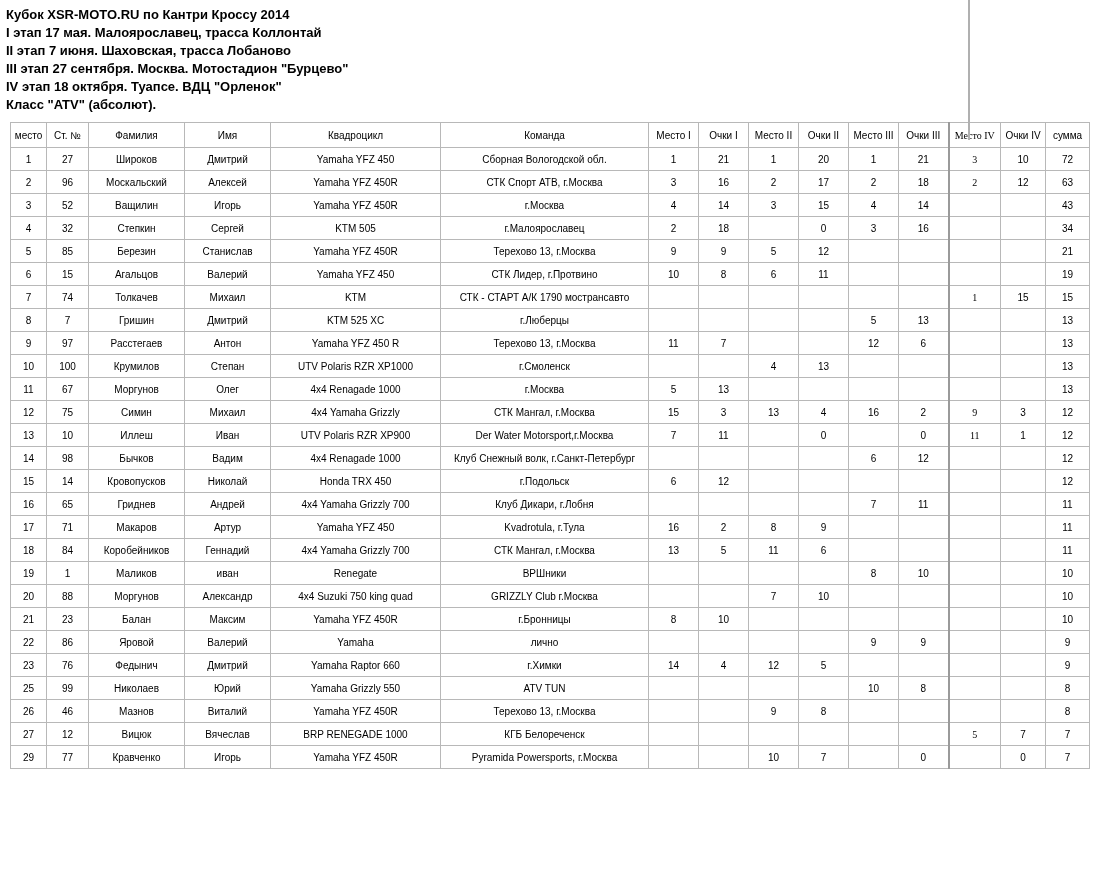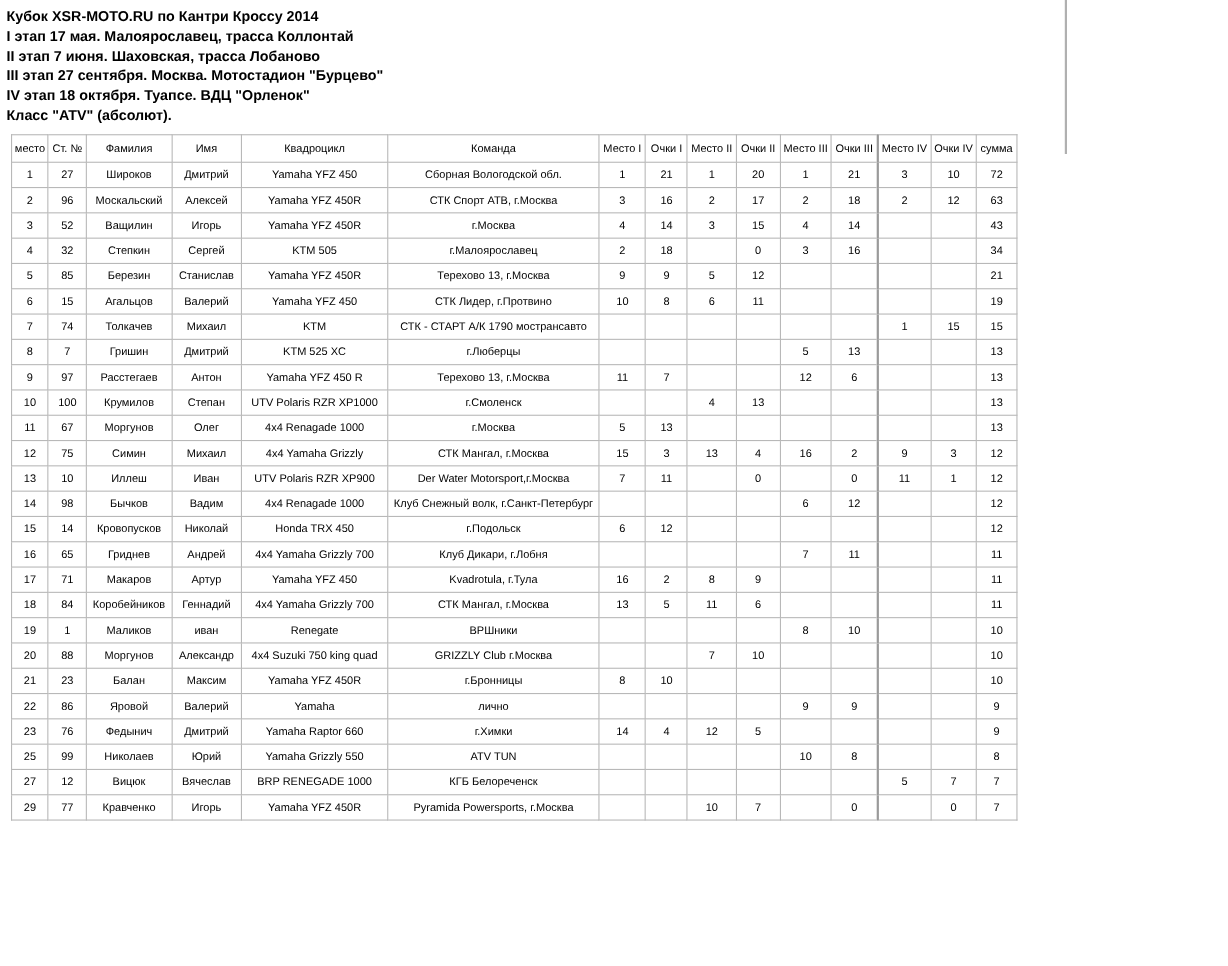--- a/index.html
+++ b/index.html
@@ -9,21 +9,21 @@
   }
   body {
     width: 1116px;
     height: 878px;
     font-family: "Liberation Sans", sans-serif;
     color: #000000;
     overflow: hidden;
   }
   .page {
     position: relative;
-    width: 925px;
+    width: 1116px;
     height: 878px;
   }
   .heading {
     padding: 6px 0 0 6px;
   }
   .heading .line {
     font-size: 13px;
     font-weight: bold;
     line-height: 18px;
     white-space: nowrap;
@@ -62,20 +62,21 @@
   col.c-o2      { width: 50px; }
   col.c-m3      { width: 50px; }
   col.c-o3      { width: 50px; }
   col.c-m4      { width: 52px; }
   col.c-o4      { width: 45px; }
   col.c-sum     { width: 44px; }
 
   
   .sep-left {
     border-left: 2px solid #9a9a9a !important;
+    font-family: Liberation Serif, serif;
   }
   .vline {
     position: absolute;
     top: 0;
     left: 968px;
     width: 2px;
     height: 140px;
     background: #b0b0b0;
   }
 </style>
@@ -535,20 +536,37 @@
           <td></td>
           <td></td>
           <td></td>
           <td>10</td>
           <td>8</td>
           <td class="sep-left"></td>
           <td></td>
           <td>8</td>
         </tr>
         <tr>
+          <td>26</td>
+          <td>46</td>
+          <td>Мазнов</td>
+          <td>Виталий</td>
+          <td>Yamaha YFZ 450R</td>
+          <td>Терехово 13, г.Москва</td>
+          <td></td>
+          <td></td>
+          <td>9</td>
+          <td>8</td>
+          <td></td>
+          <td></td>
+          <td class="sep-left"></td>
+          <td></td>
+          <td>8</td>
+        </tr>
+        <tr>
           <td>27</td>
           <td>12</td>
           <td>Вицюк</td>
           <td>Вячеслав</td>
           <td>BRP RENEGADE 1000</td>
           <td>КГБ Белореченск</td>
           <td></td>
           <td></td>
           <td></td>
           <td></td>

